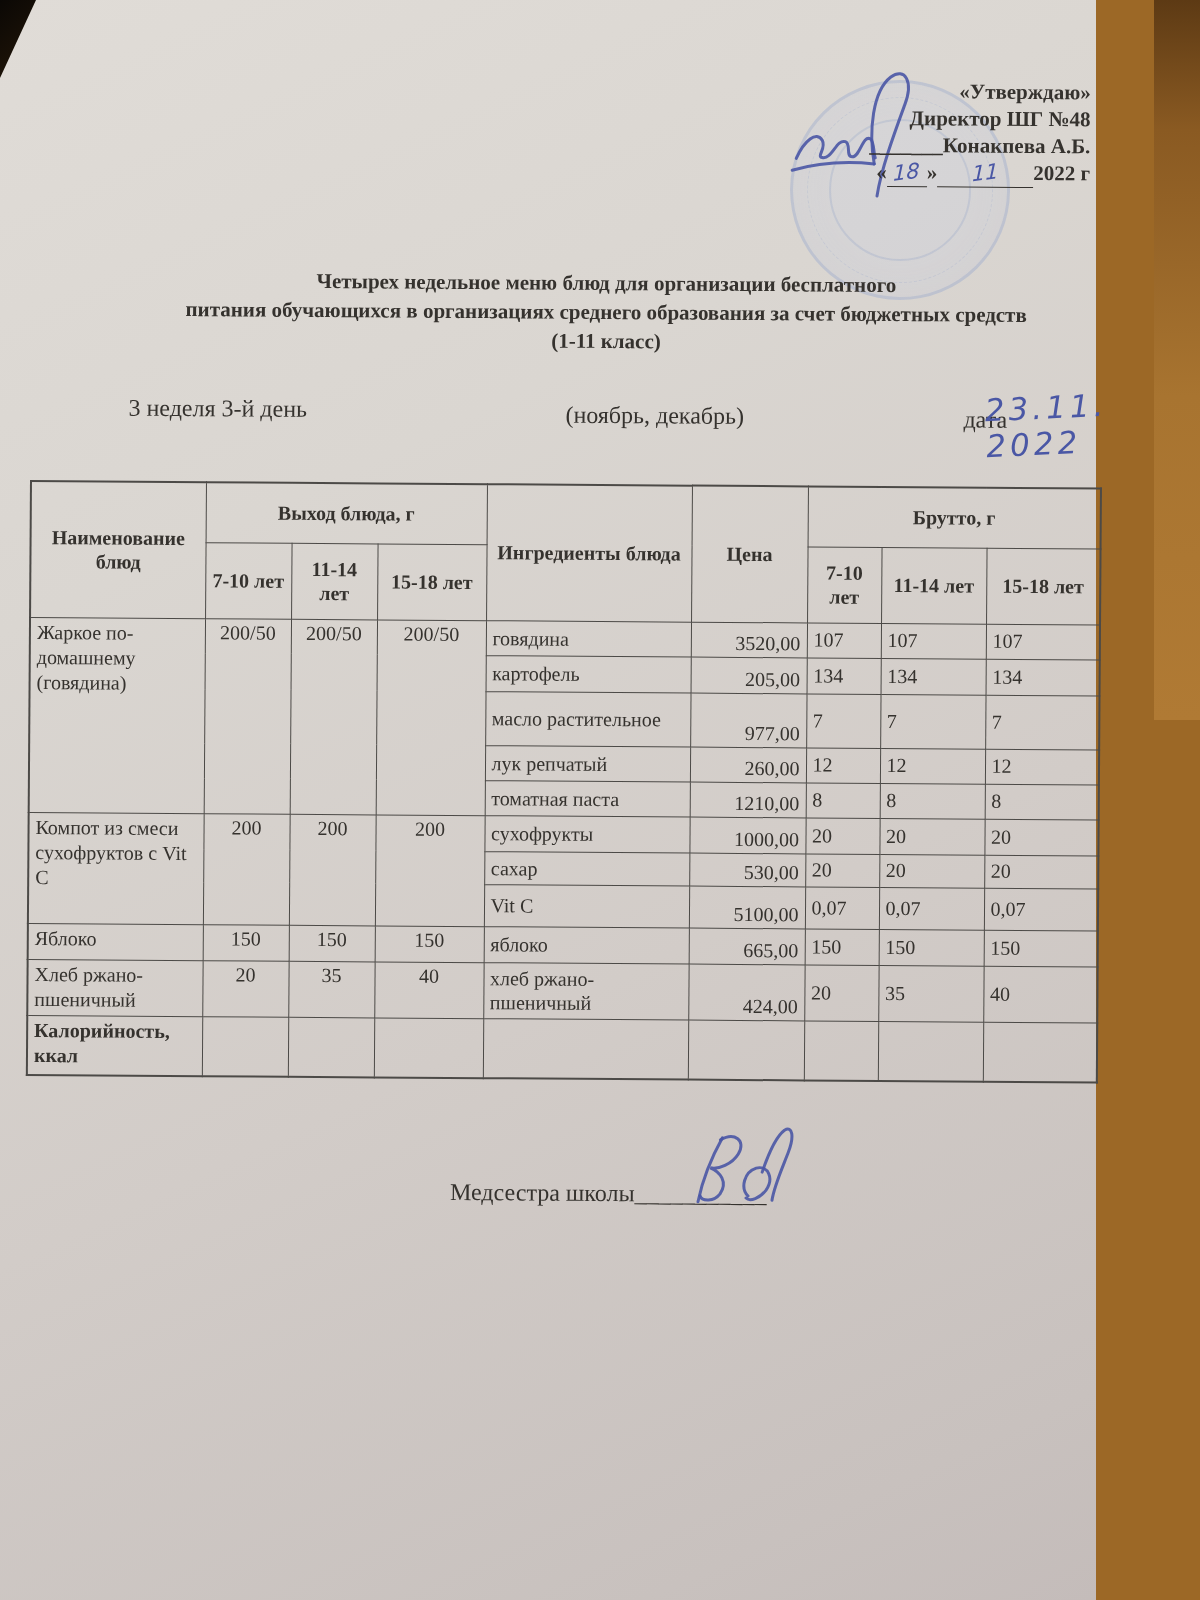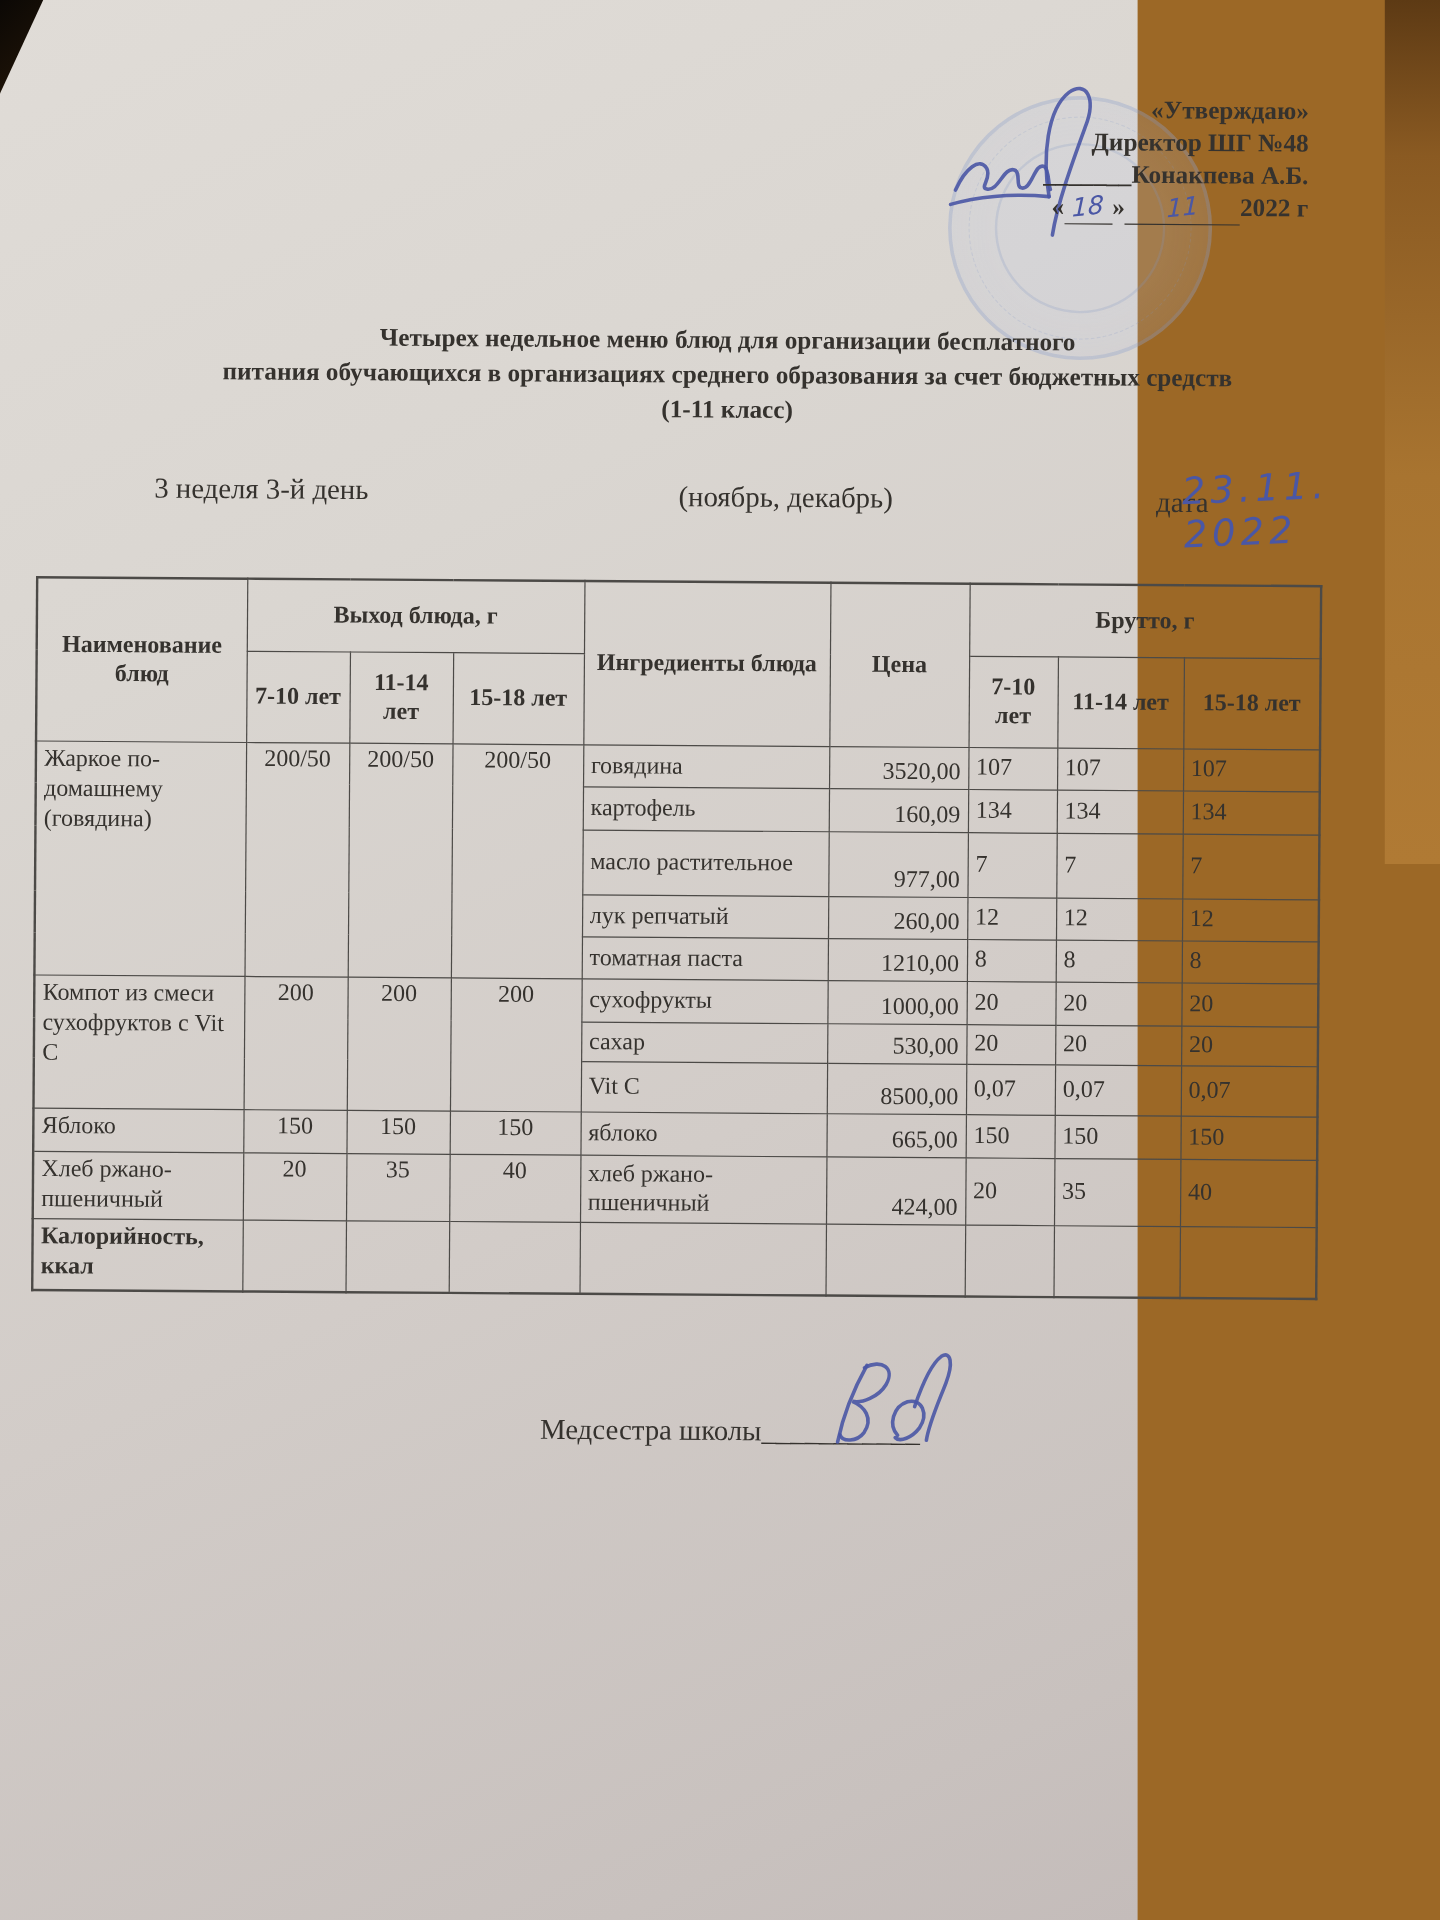--- a/index.html
+++ b/index.html
@@ -6,21 +6,21 @@
   body{
     width:1200px;height:1600px;position:relative;overflow:hidden;
     font-family:"Liberation Serif",serif;color:#35322e;
     background:#9c6826;
   }
   .bg-wood-left{position:absolute;left:0;top:0;width:70px;height:130px;
     background:linear-gradient(135deg,#0b0805 0%,#1c1207 40%,#5d3a14 70%,#9c6826 100%);}
   .bg-wood-right{position:absolute;right:0;top:0;width:46px;height:720px;
     background:linear-gradient(180deg,#5d3a14 0%,#8a5a22 18%,#a87430 55%,#b07a34 100%);}
   .paper{
-    position:absolute;left:0;top:0;width:948px;height:1600px;
+    position:absolute;left:0;top:0;width:1096px;height:1600px;
     background:linear-gradient(155deg,#e0dcd7 0%,#dad6d1 30%,#d2ccc8 60%,#c8c1be 90%,#c4bcba 100%);
     clip-path:polygon(36px 0, 1178px 0, 1200px 660px, 1200px 1600px, 0 1600px, 0 78px);
   }
   .content{position:absolute;left:0;top:0;width:1200px;height:1600px;
     transform:rotate(0.4deg);transform-origin:30px 480px;}
 
   
   .approval{position:absolute;top:72px;right:112px;text-align:right;
     font-size:21px;line-height:27px;font-weight:bold;}
   .approval .reg{font-weight:bold;}
@@ -145,21 +145,21 @@
         <td class="c-out" rowspan="5">200/50</td>
         <td class="c-out" rowspan="5">200/50</td>
         <td class="c-ing">говядина</td>
         <td class="c-price">3520,00</td>
         <td class="c-b">107</td>
         <td class="c-b">107</td>
         <td class="c-b">107</td>
       </tr>
       <tr style="height:36px">
         <td class="c-ing">картофель</td>
-        <td class="c-price">160,09</td>
+        <td class="c-price">205,00</td>
         <td class="c-b">134</td>
         <td class="c-b">134</td>
         <td class="c-b">134</td>
       </tr>
       <tr style="height:54px">
         <td class="c-ing">масло растительное</td>
         <td class="c-price">977,00</td>
         <td class="c-b">7</td>
         <td class="c-b">7</td>
         <td class="c-b">7</td>
@@ -192,21 +192,21 @@
       </tr>
       <tr style="height:33px">
         <td class="c-ing">сахар</td>
         <td class="c-price">530,00</td>
         <td class="c-b">20</td>
         <td class="c-b">20</td>
         <td class="c-b">20</td>
       </tr>
       <tr style="height:42px">
         <td class="c-ing">Vit C</td>
-        <td class="c-price">8500,00</td>
+        <td class="c-price">5100,00</td>
         <td class="c-b">0,07</td>
         <td class="c-b">0,07</td>
         <td class="c-b">0,07</td>
       </tr>
 
       <tr style="height:36px">
         <td class="c-name">Яблоко</td>
         <td class="c-out">150</td>
         <td class="c-out">150</td>
         <td class="c-out">150</td>

